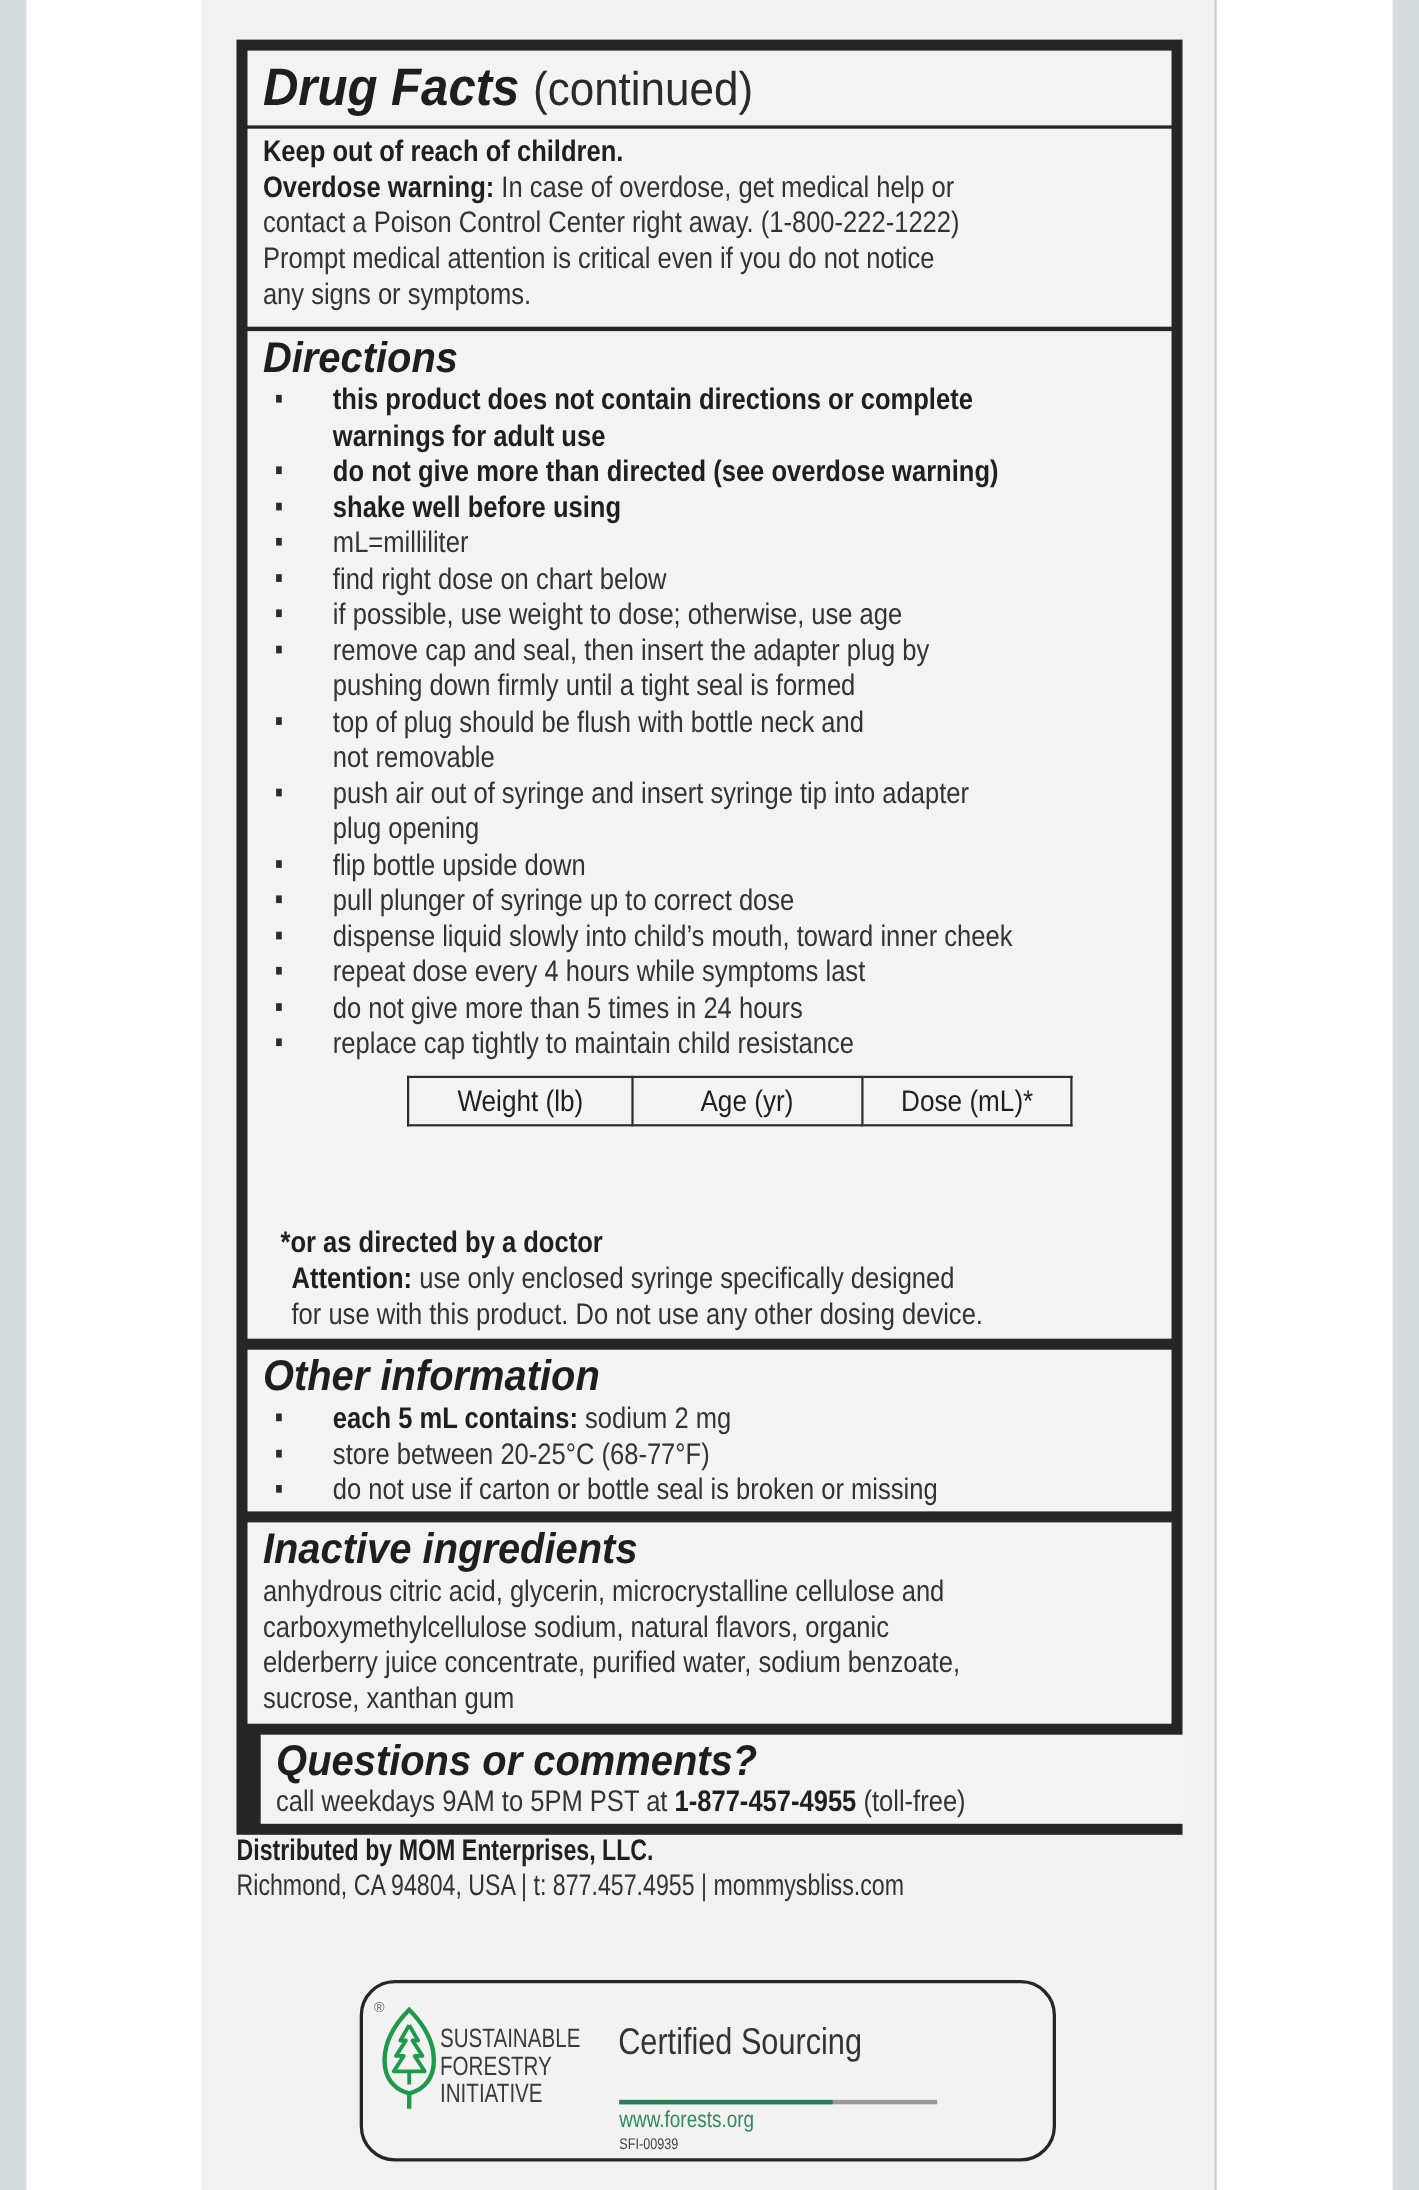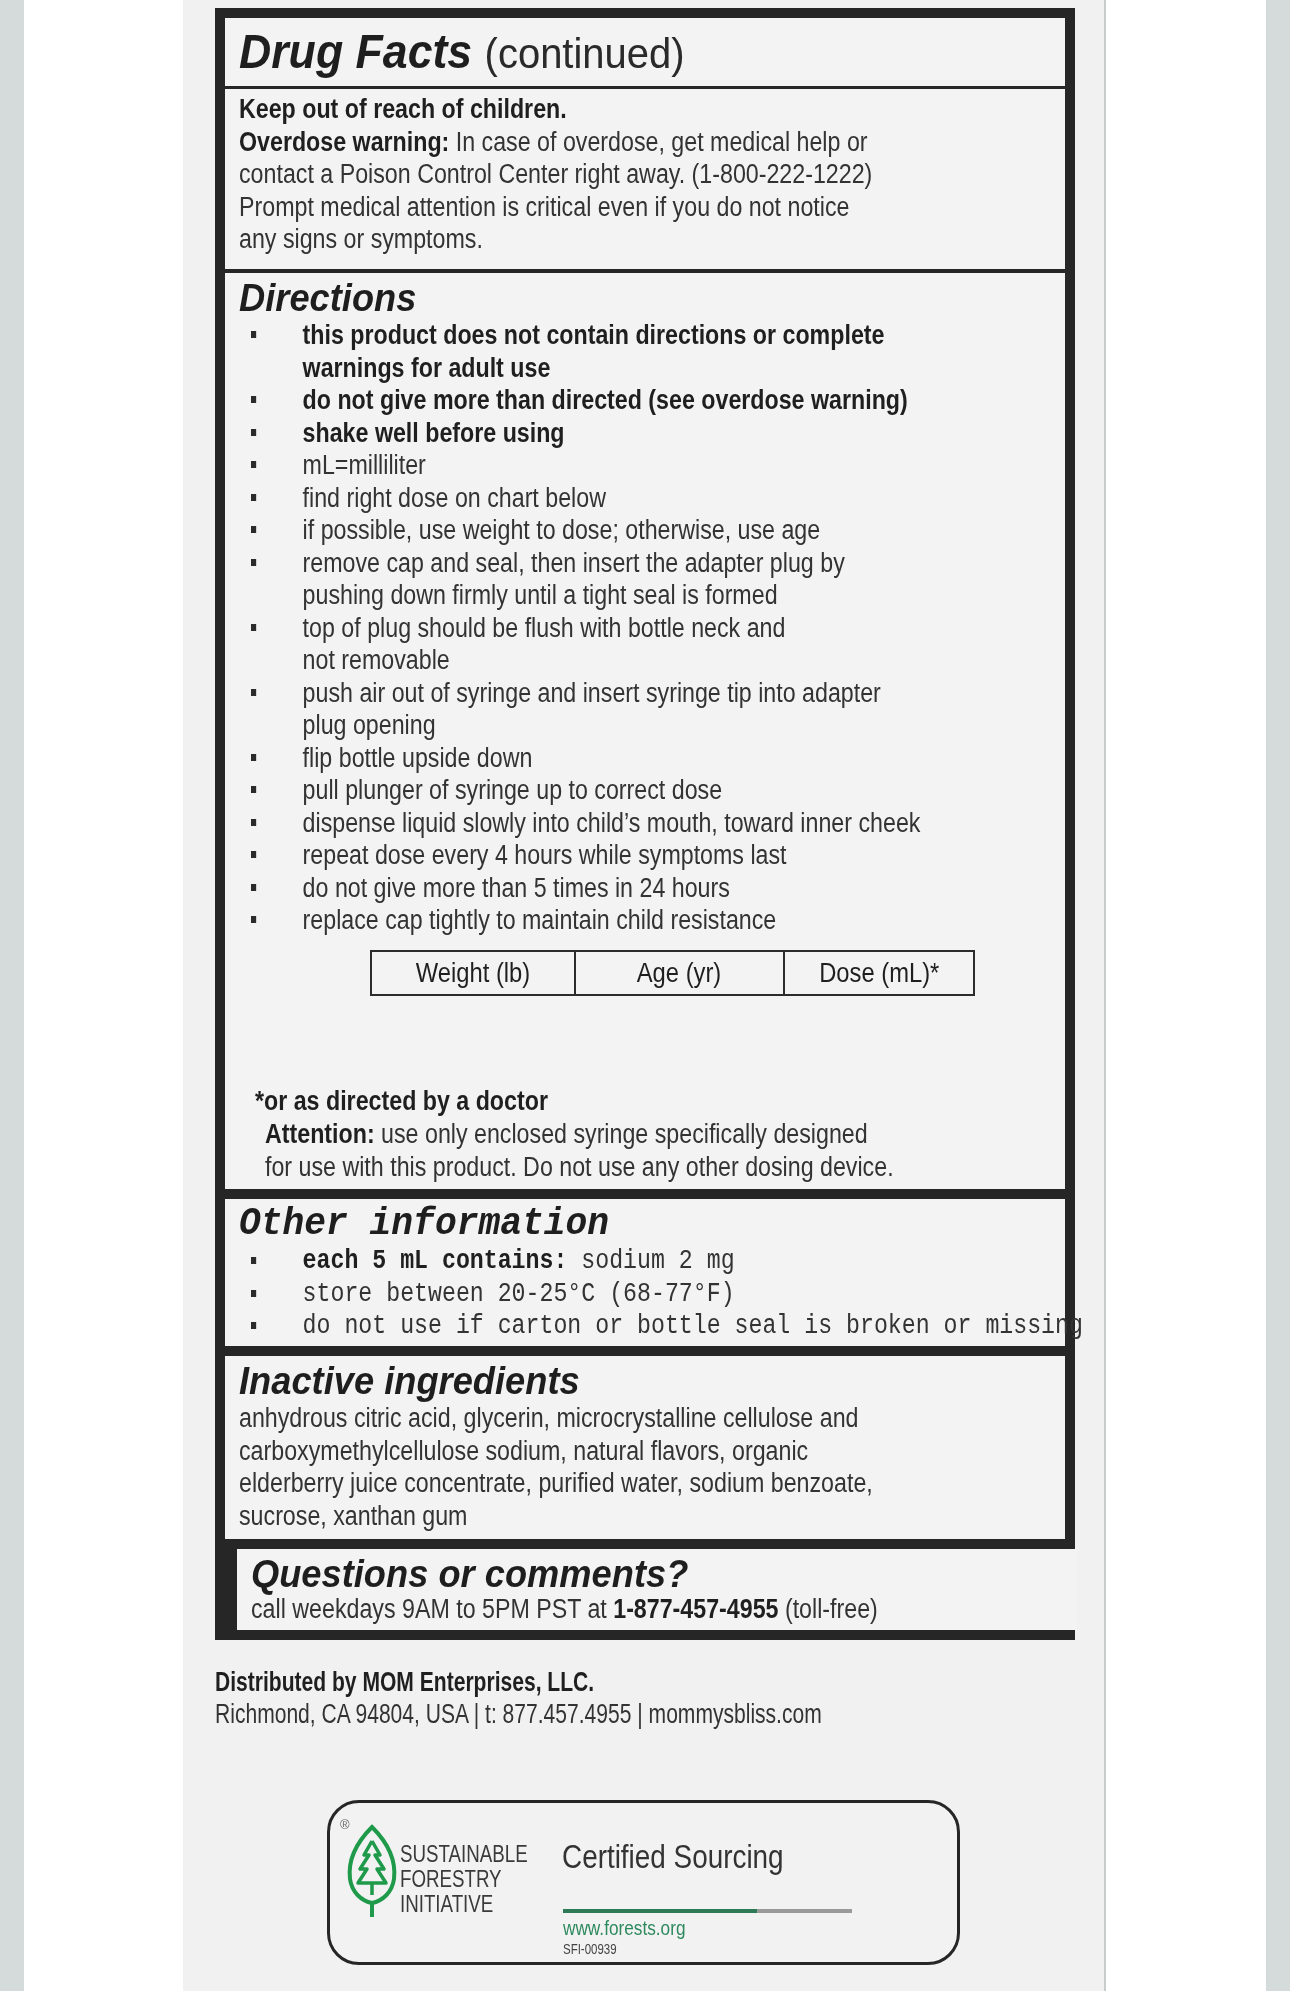--- a/index.html
+++ b/index.html
@@ -11,32 +11,32 @@
       color: #2b2b2b;
     }
     .strip-left { position: absolute; left: 0; top: 0; width: 24px; height: 1991px; background: #d5dadb; }
     .strip-right { position: absolute; left: 1266px; top: 0; width: 24px; height: 1991px; background: #d5dadb; }
     .panel {
       position: absolute; left: 183px; top: 0; width: 923px; height: 1991px;
       background: #f1f1f1;
       border-right: 2px solid #c9cdcd;
     }
     .facts-box {
-      position: absolute; left: 215px; top: 8px; width: 860px; height: 1632px;
+      position: absolute; left: 215px; top: 36px; width: 860px; height: 1632px;
       background: #262626;
       padding: 10px;
     }
     .sec {
       position: absolute; left: 10px; width: 840px;
       background: #f3f3f3;
     }
     .title-row { top: 10px; height: 68px; }
     .keep-sec { top: 81px; height: 180px; }
     .dir-sec { top: 265px; height: 916px; }
-    .other-sec { top: 1191px; height: 147px; font-family: Liberation Mono, monospace; }
+    .other-sec { top: 1191px; height: 147px; }
     .inact-sec { top: 1348px; height: 183px; }
     .q-sec { top: 1541px; height: 81px; margin-left: 12px; }
     .df-title {
       position: absolute; left: 14px; top: 4px;
       font-size: 48px; line-height: 60px; white-space: nowrap;
       transform: scaleX(0.93); transform-origin: left top;
     }
     .df-title .big { font-weight: bold; font-style: italic; color: #1e1e1e; }
     .df-title .cont { font-size: 43px; color: #2a2a2a; }
 

